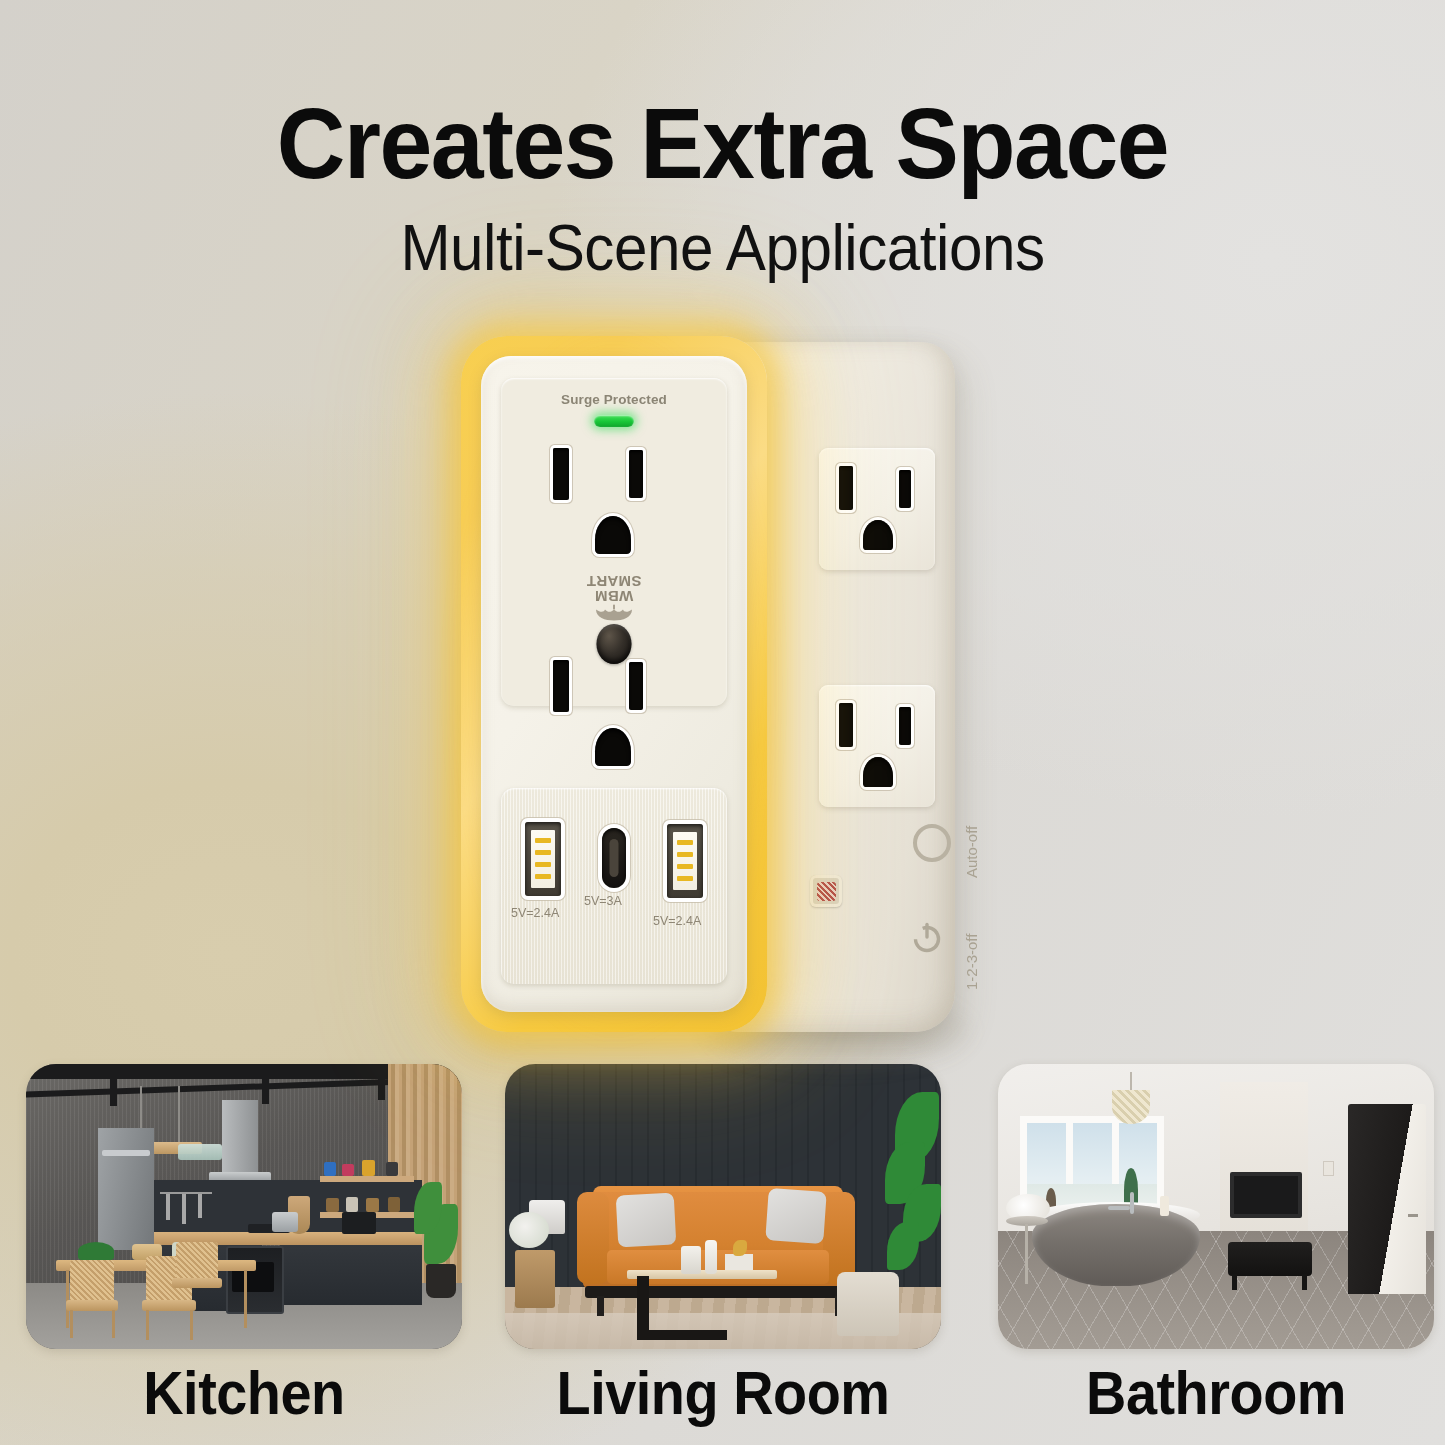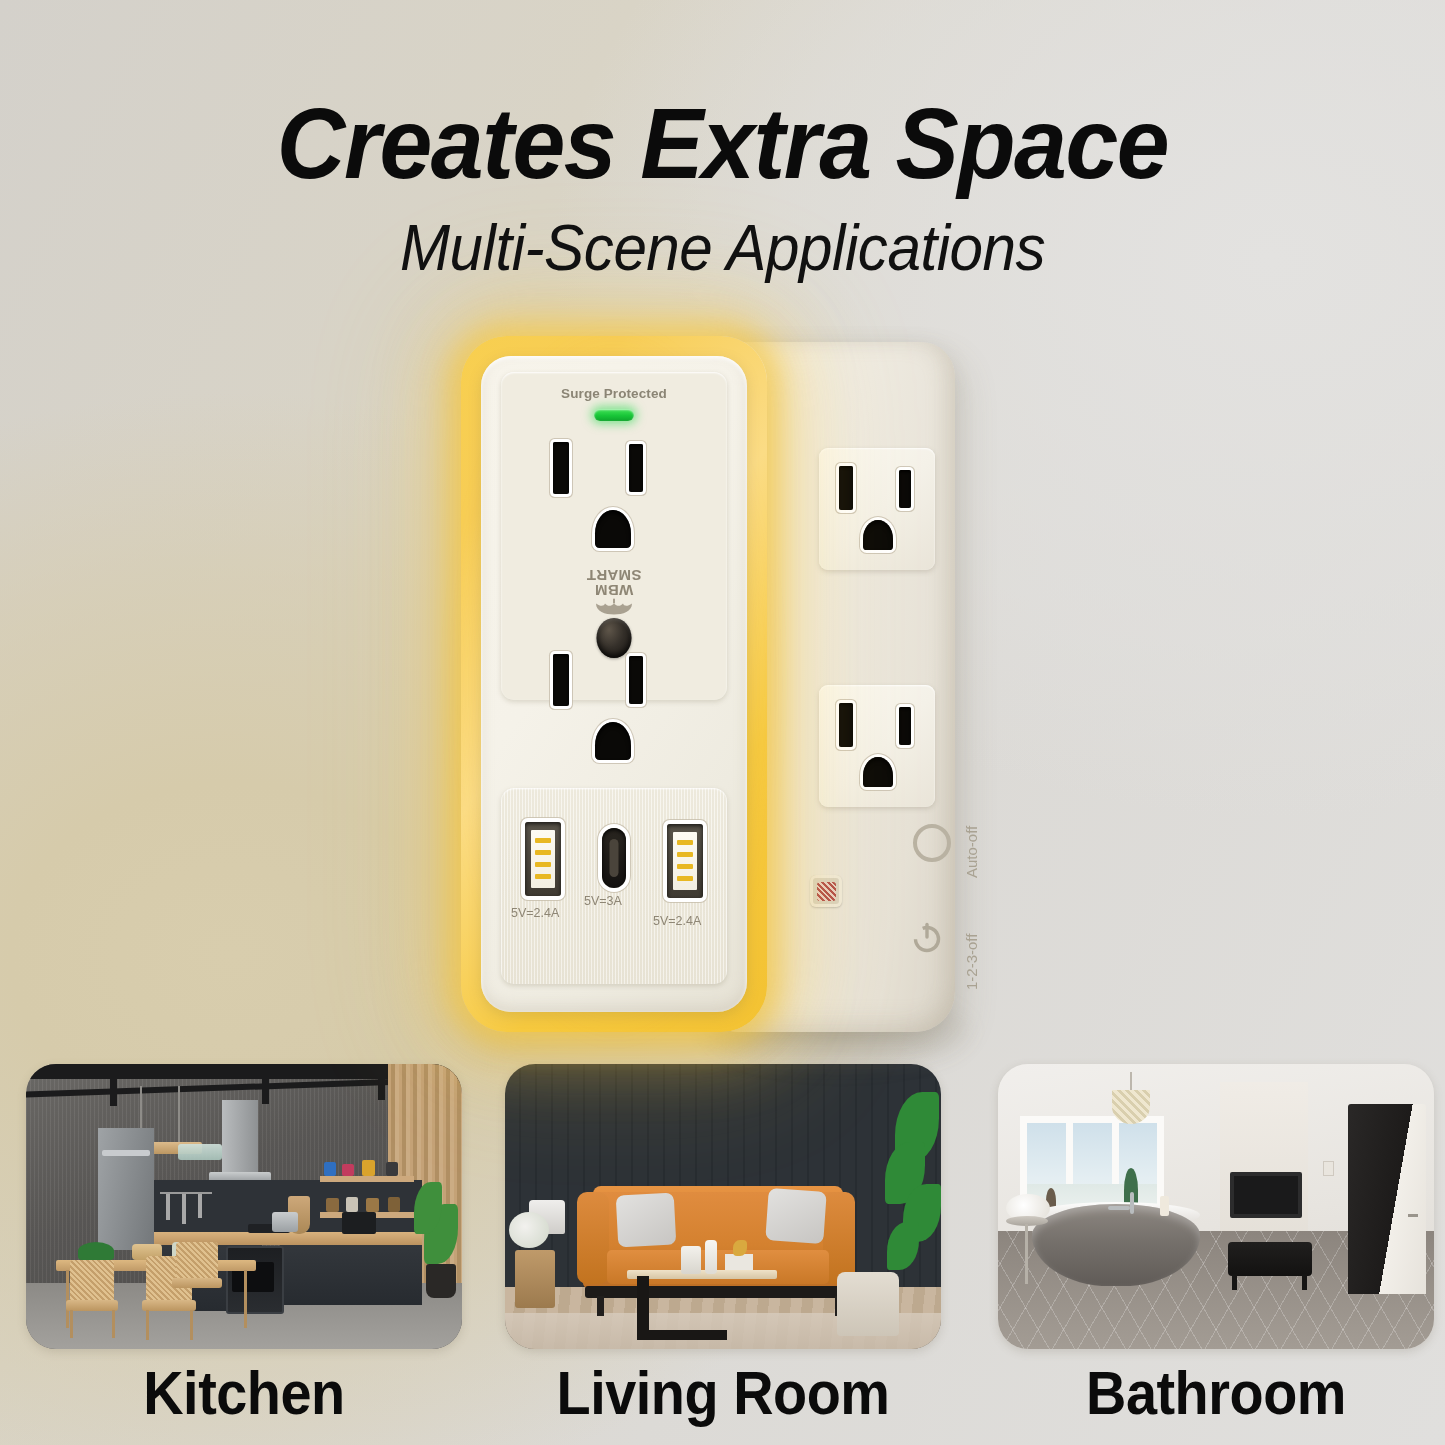--- a/index.html
+++ b/index.html
@@ -25,21 +25,20 @@
   }
 
   
   #headings {
     position: absolute;
     top: 0;
     left: 0;
     width: 1445px;
     text-align: center;
     z-index: 6;
-    font-style: italic;
   }
   #title {
     margin: 0;
     padding-top: 92px;
     font-family: "Liberation Sans Narrow", "Liberation Sans", sans-serif;
     font-size: 101px;
     font-weight: 700;
     letter-spacing: -1.5px;
     line-height: 1.02;
     color: #0b0b0b;
@@ -169,21 +168,21 @@
     box-shadow:
       inset 0 2px 4px rgba(255,255,255,0.95),
       inset 0 -6px 14px rgba(175,165,142,0.25),
       0 4px 14px rgba(120,108,80,0.20);
   }
 
   
   .faceplate {
     position: absolute;
     left: 20px;
-    top: 16px;
+    top: 22px;
     width: 226px;
     height: 328px;
     border-radius: 13px;
     background:
       repeating-linear-gradient(90deg, rgba(255,255,255,0.42) 0 1px, rgba(205,196,172,0.16) 1px 3px),
       linear-gradient(180deg, #f4f1e6 0%, #eeead e 40%, #eae6d9 100%);
     background-color: #f0ece0;
     box-shadow:
       inset 0 1px 2px rgba(255,255,255,0.95),
       0 2px 5px rgba(140,130,105,0.26);

